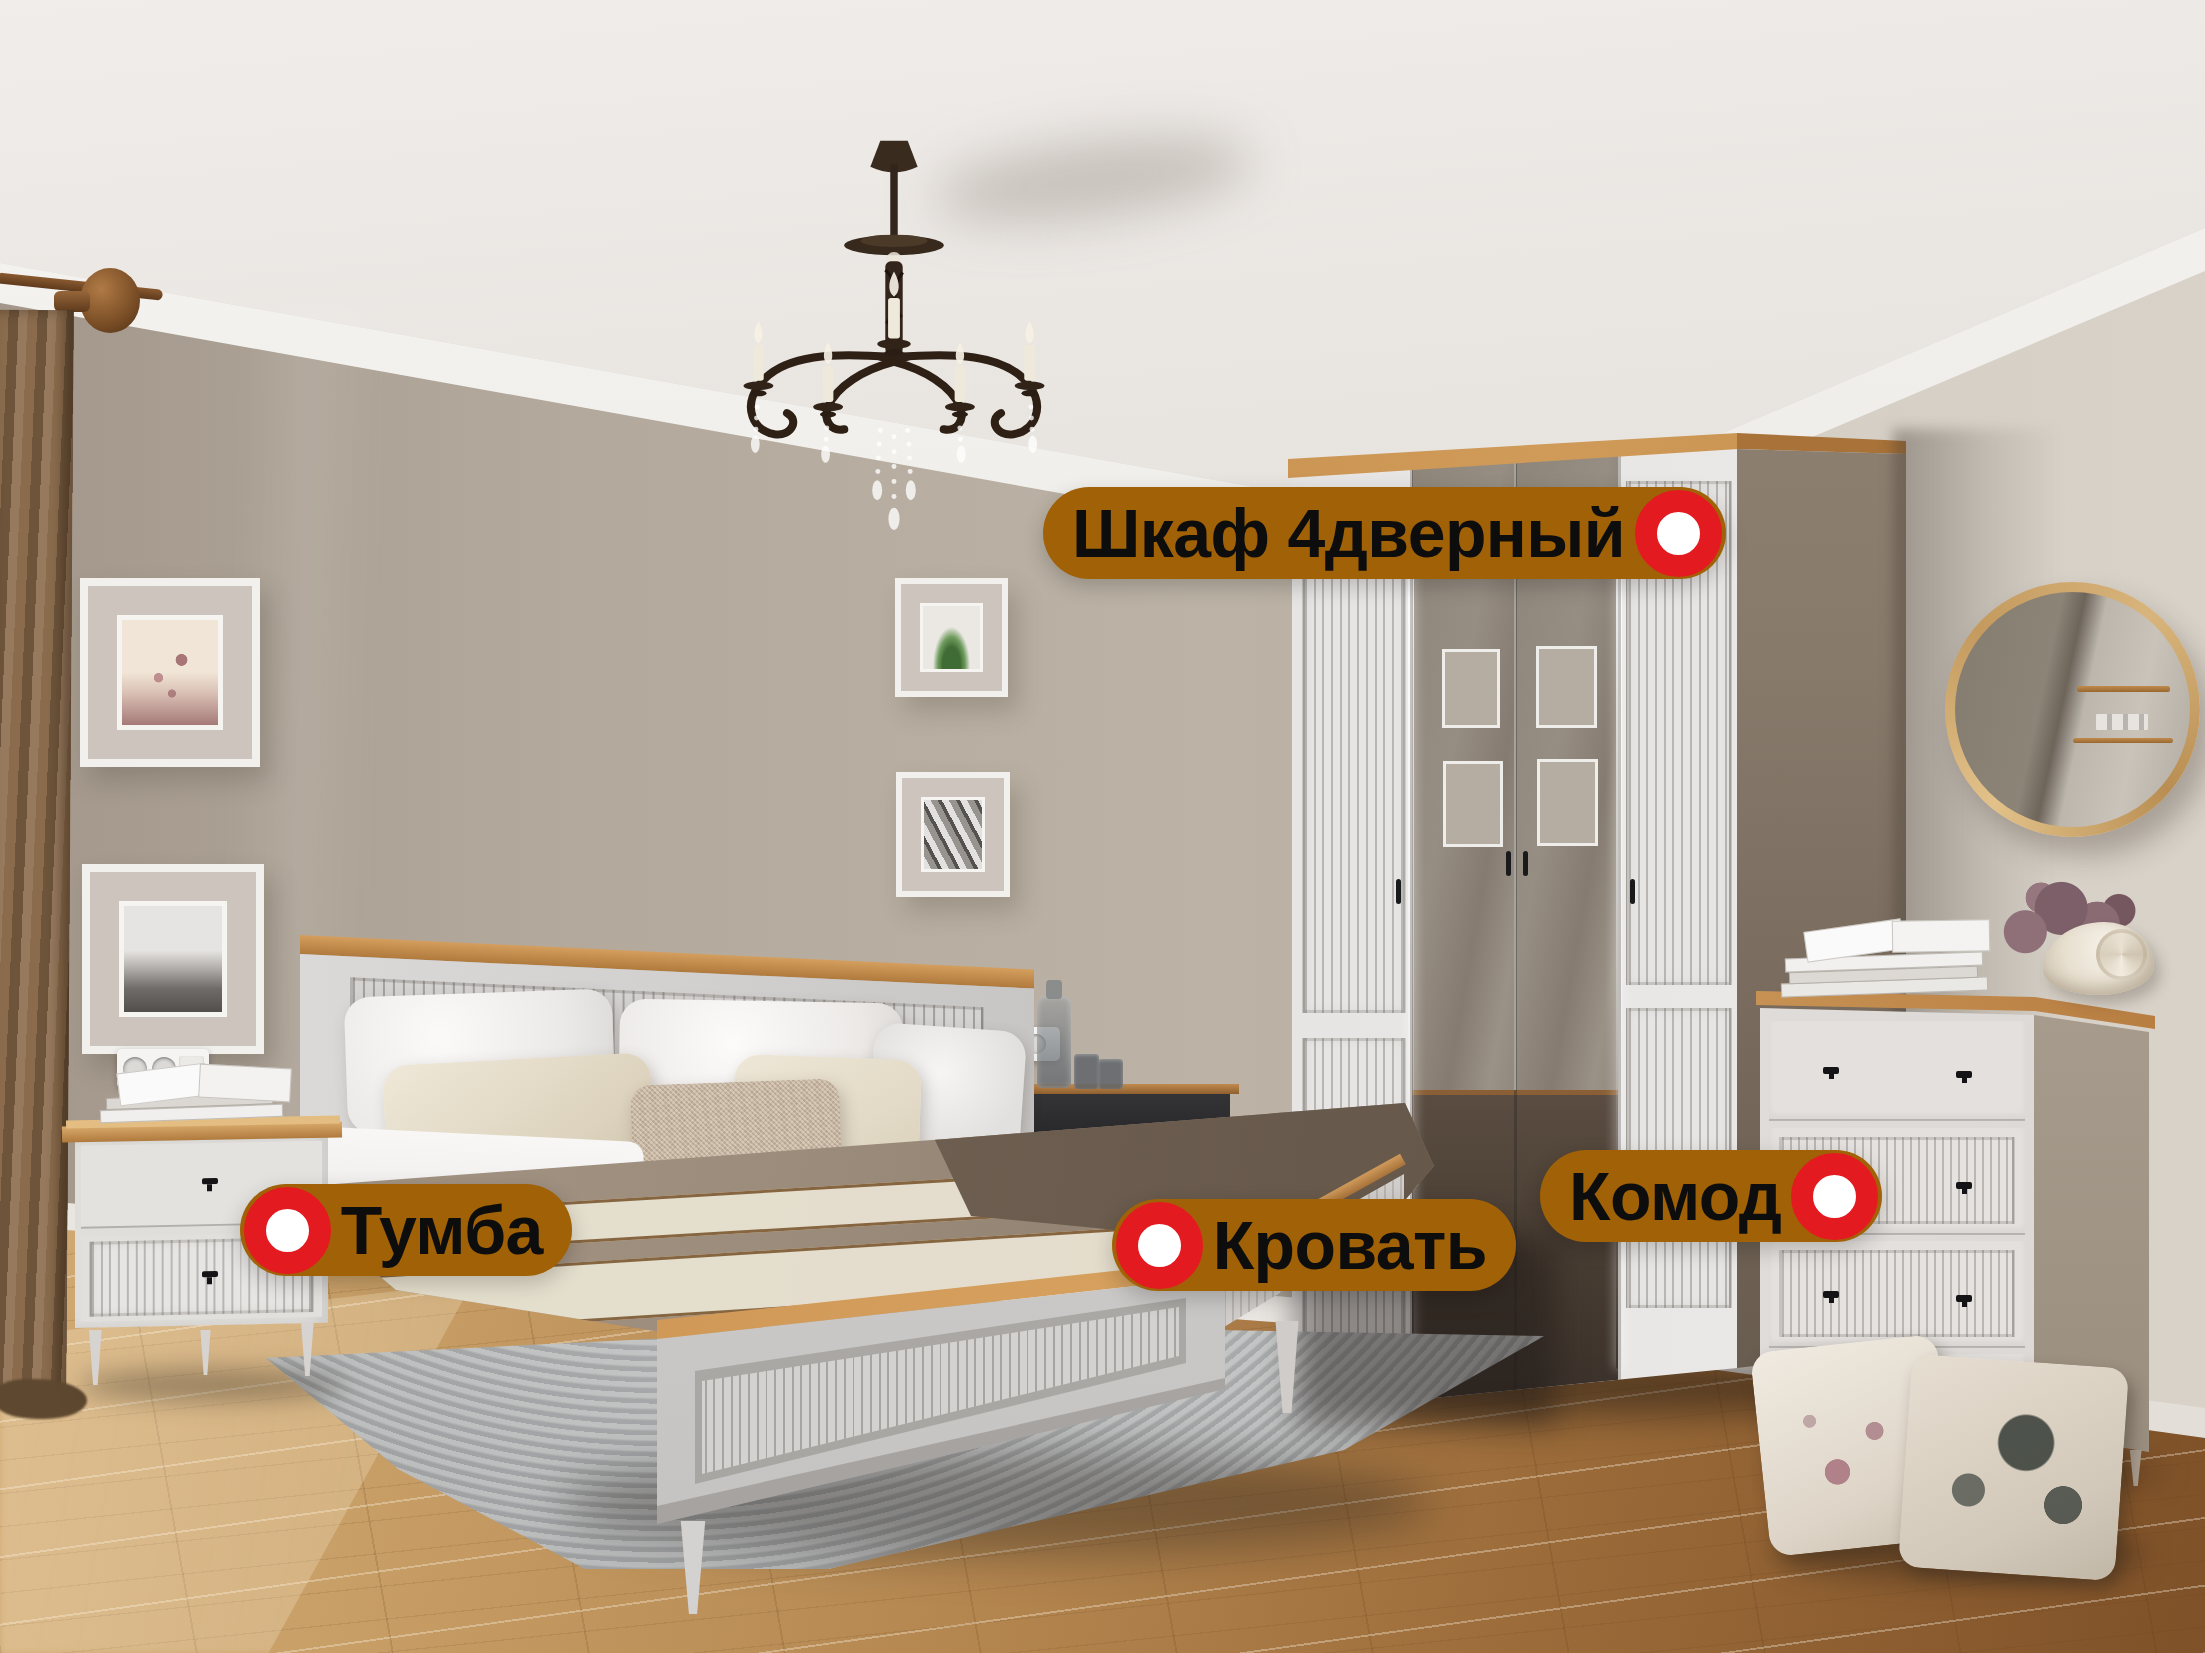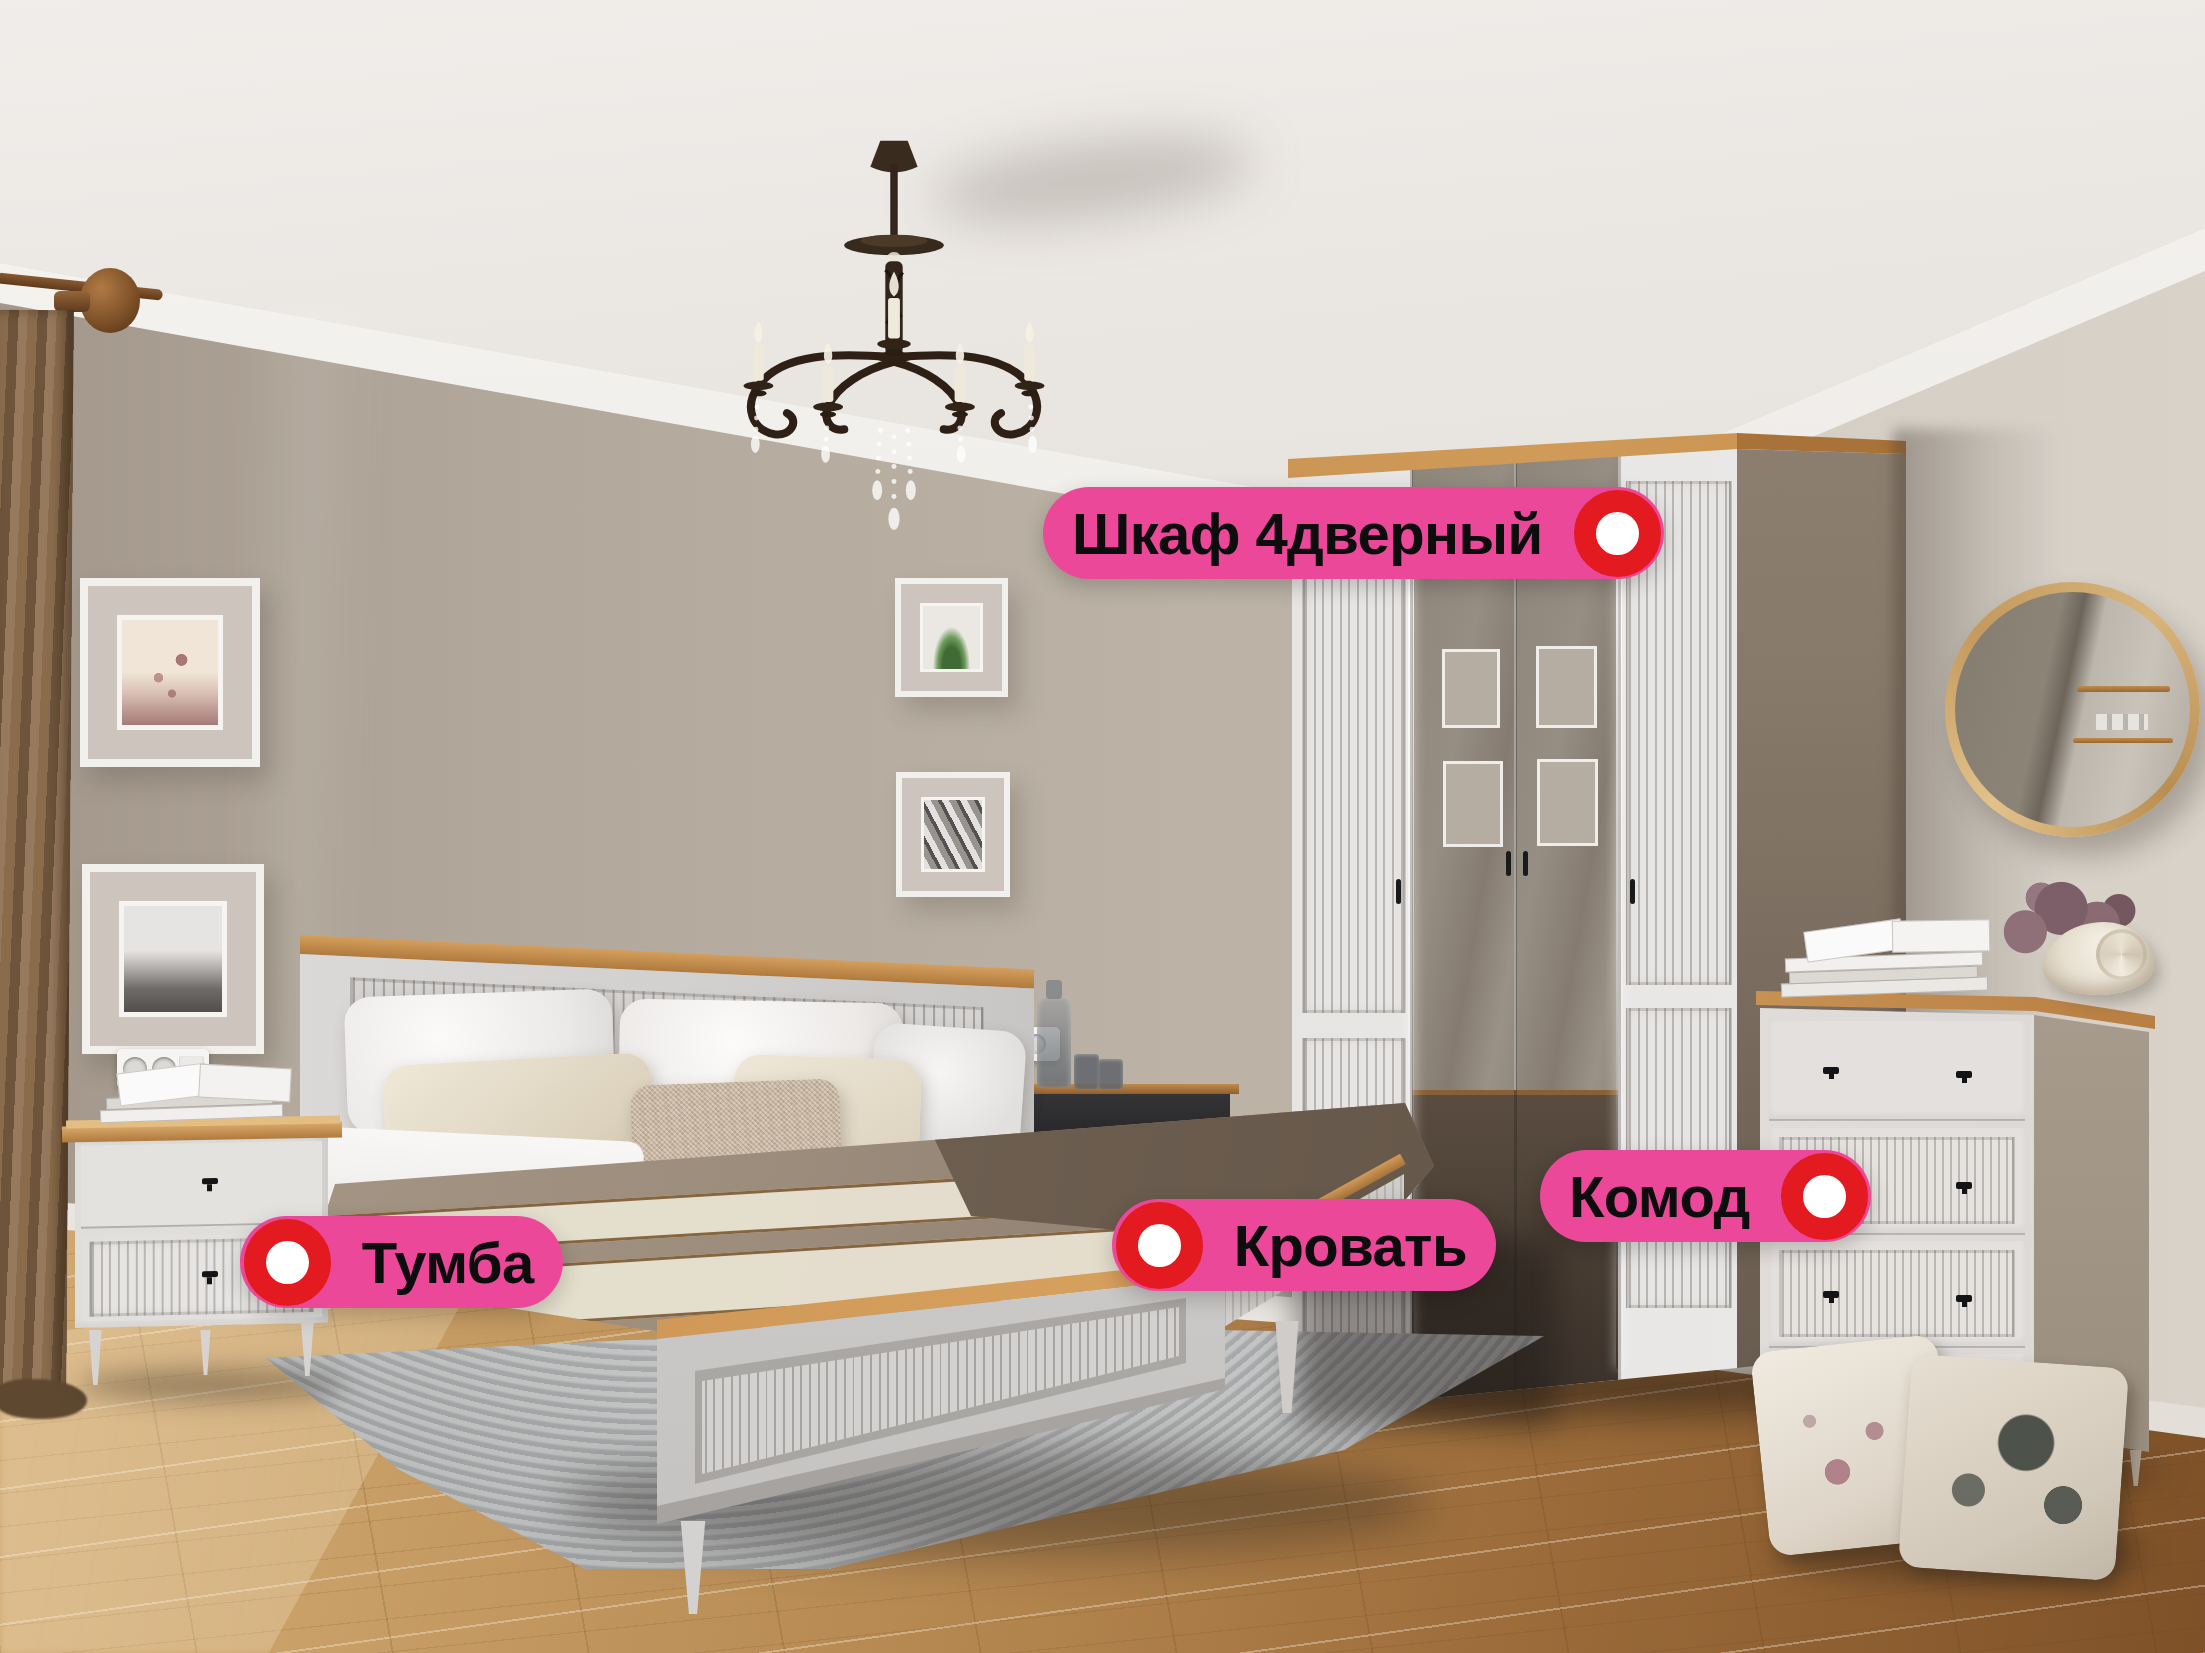--- a/index.html
+++ b/index.html
@@ -262,29 +262,29 @@
       radial-gradient(circle at 55% 38%,rgba(62,68,62,.9) 0 27px,rgba(0,0,0,0) 29px),
       radial-gradient(circle at 30% 62%,rgba(70,76,70,.75) 0 16px,rgba(0,0,0,0) 17px),
       radial-gradient(circle at 74% 66%,rgba(58,64,58,.8) 0 18.7px,rgba(0,0,0,0) 19.3px),
       linear-gradient(150deg,#e6ded1,#d2c8b9 70%,#c1b7a7);
     box-shadow:6.2px 8.7px 16px rgba(50,40,30,.4)}
 
   
   .chand{left:695px;top:138px;width:398px;height:442px}
 
   
-  .callout{position:absolute;display:flex;align-items:center;gap:31px;background:#ec4899;border-radius:50px;
-    height:92px;font-size:58px;font-weight:bold;color:#0d0d0d;letter-spacing:-0.6px;white-space:nowrap;
+  .callout{position:absolute;display:flex;align-items:center;gap:10px;background:#a16207;border-radius:50px;
+    height:92px;font-size:68px;font-weight:bold;color:#0d0d0d;letter-spacing:-0.6px;white-space:nowrap;
     box-shadow:0 7.5px 21px rgba(0,0,0,.20)}
   .ring{width:87px;height:87px;border-radius:50%;border:22px solid #e31b20;background:#fff;box-sizing:border-box;flex:none}
   .ring-right{padding:0 3.7px 0 29px}
   .ring-left{padding:0 29px 0 3.7px}
   .co-wardrobe{left:1043px;top:487px}
   .co-dresser{left:1540px;top:1150px}
-  .co-nightstand{left:240px;top:1216px}
+  .co-nightstand{left:240px;top:1184px}
   .co-bed{left:1112px;top:1199px}
 </style>
 </head>
 <body>
 
 <div class="stage">
 
   <div class="layer ceiling"></div>
   <div class="abs ceil-shadow"></div>
   <div class="layer wall-back"></div>

